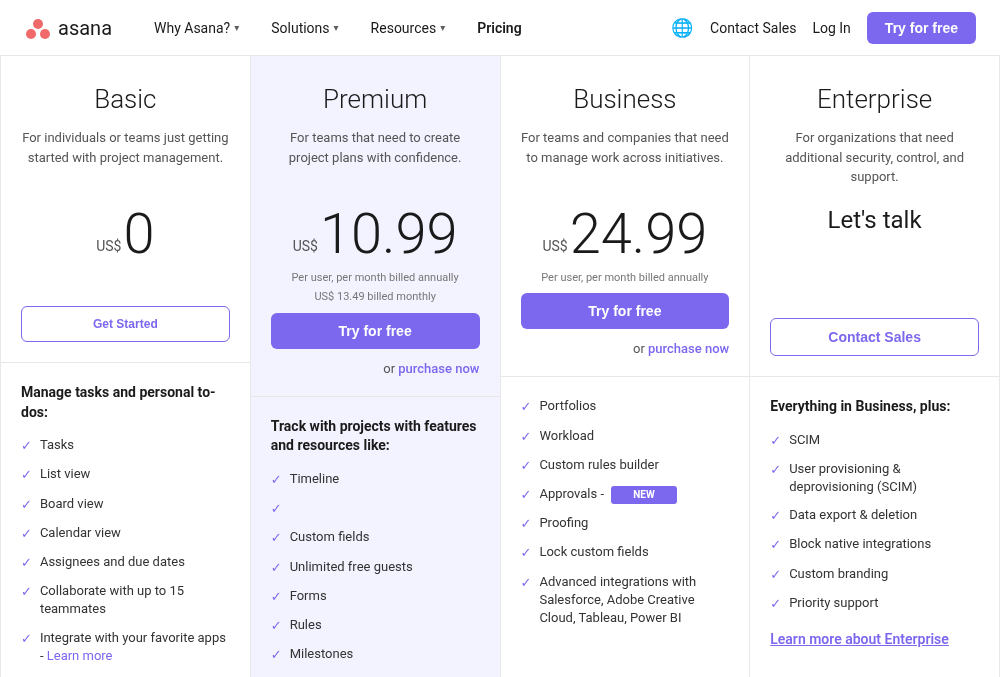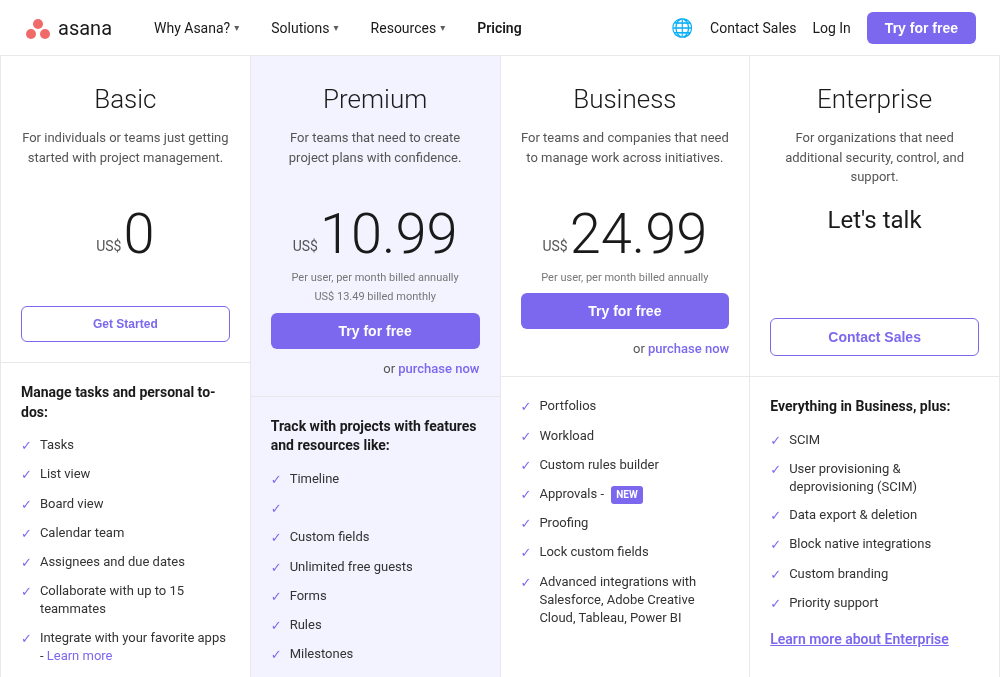--- a/index.html
+++ b/index.html
@@ -92,21 +92,21 @@
       color: #1a1a1a;
     }
     .feature-list { list-style: none; }
     .feature-item {
       display: flex; align-items: flex-start; gap: 8px;
       font-size: 13px; color: #333; margin-bottom: 10px; line-height: 1.4;
     }
     .check-icon { color: #7b68ee; font-size: 13px; flex-shrink: 0; margin-top: 1px; }
     .new-badge {
       display: inline-block; background: #7b68ee; color: #fff;
-      font-size: 10px; font-weight: 700; padding: 2px 5px; border-radius: 3px;
+      font-size: 10px; font-weight: 700; padding: 2px 22px; border-radius: 3px;
       margin-left: 4px; vertical-align: middle;
     }
     .learn-link { color: #7b68ee; text-decoration: none; }
     .enterprise-link {
       color: #7b68ee; font-weight: 600; cursor: pointer; font-size: 14px; margin-top: 8px;
       display: inline-block;
     }
   </style>
 </head>
 <body>
@@ -172,21 +172,21 @@
         <li class="feature-item">
           <span class="check-icon">✓</span>
           <span>List view</span>
         </li>
         <li class="feature-item">
           <span class="check-icon">✓</span>
           <span>Board view</span>
         </li>
         <li class="feature-item">
           <span class="check-icon">✓</span>
-          <span>Calendar team</span>
+          <span>Calendar view</span>
         </li>
         <li class="feature-item">
           <span class="check-icon">✓</span>
           <span>Assignees and due dates</span>
         </li>
         <li class="feature-item">
           <span class="check-icon">✓</span>
           <span>Collaborate with up to 15 teammates</span>
         </li>
         <li class="feature-item">

